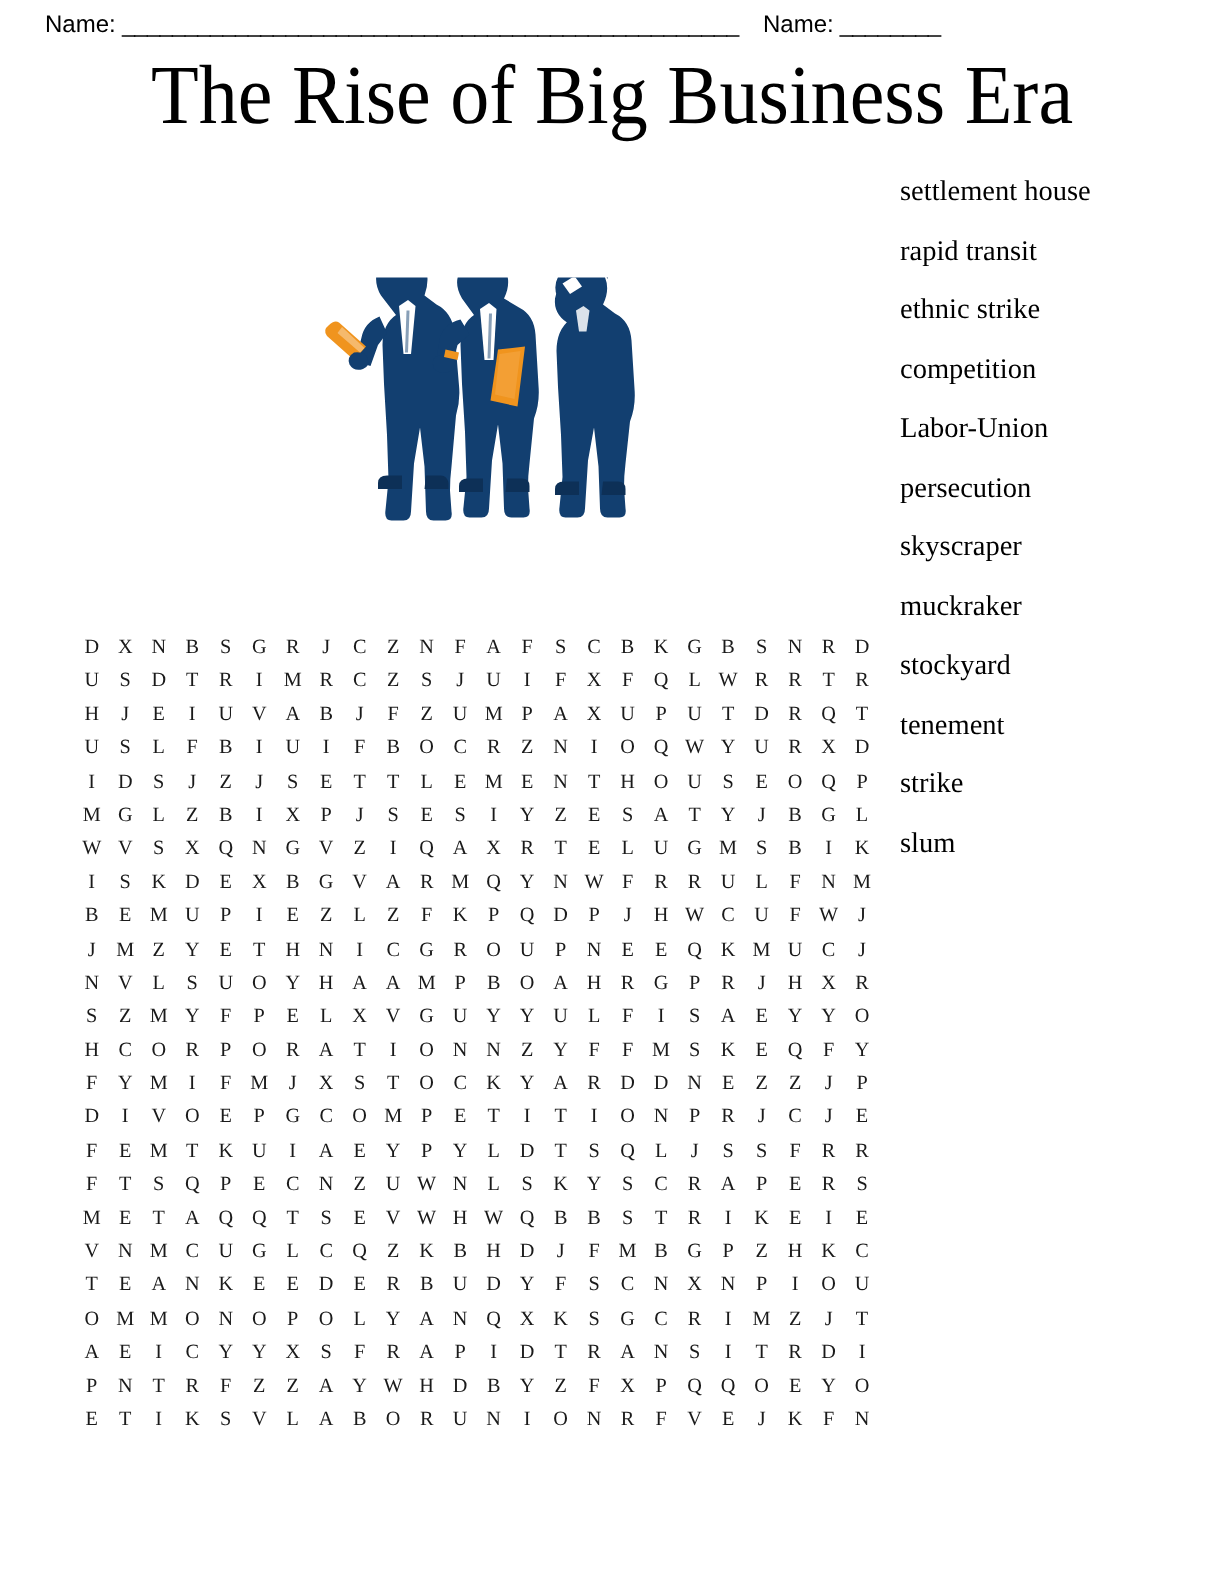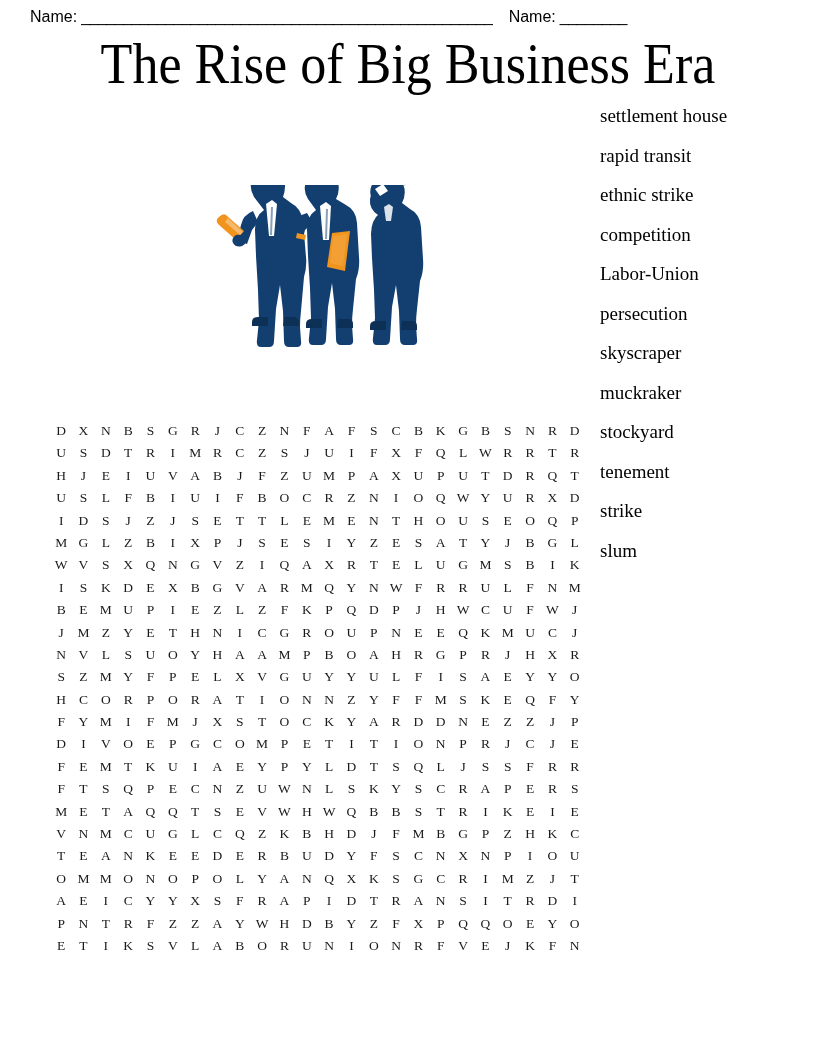--- a/index.html
+++ b/index.html
@@ -83,21 +83,21 @@
   .illustration svg {
     display: block;
     width: 240px;
     height: 215px;
   }
 
   
   .word-list {
     position: absolute;
     left: 600px;
-    top: 96px;
+    top: 108px;
     width: 216px;
   }
   .word-item {
     font-family: "Liberation Serif", serif;
     font-size: 19px;
     line-height: 39.5px;
     white-space: nowrap;
     color: #000;
   }
 

